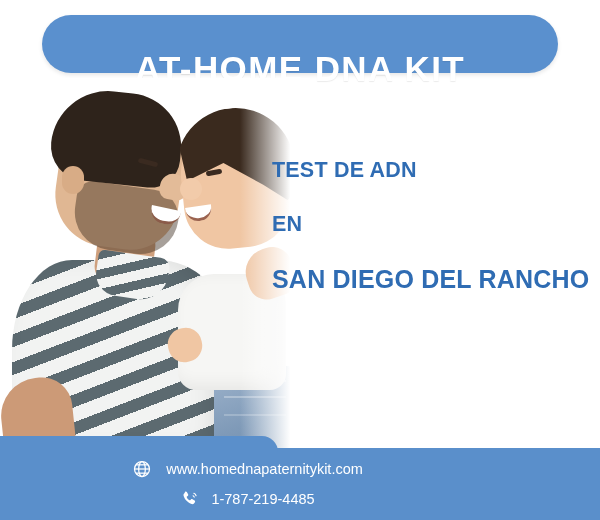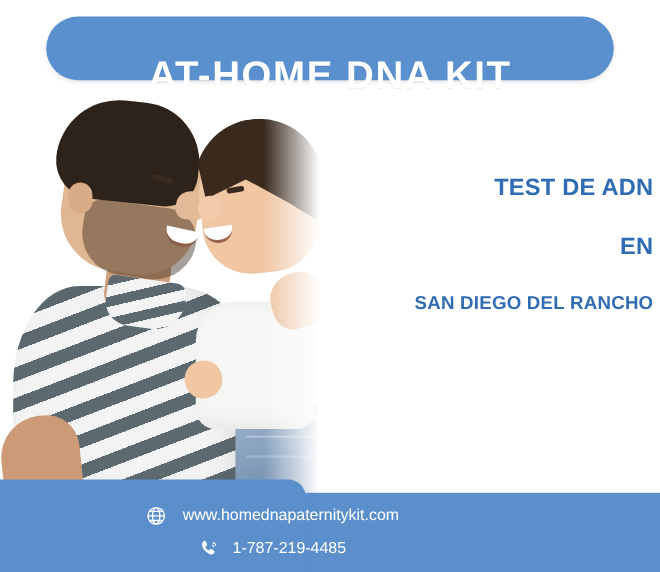--- a/index.html
+++ b/index.html
@@ -304,34 +304,34 @@
     height: 100%;
     background: linear-gradient(to right, rgba(255,255,255,0) 0%, #ffffff 72%);
   }
 
   
   .headline {
     position: absolute;
     left: 272px;
     top: 160px;
     width: 322px;
-    text-align: right;
+    text-align: left;
     color: #2f6cb3;
     font-weight: bold;
     font-size: 21.5px;
     line-height: 1;
     letter-spacing: 0.2px;
   }
   .headline .line {
     display: block;
     white-space: nowrap;
   }
   .headline .line-1 { margin-bottom: 32px; }
   .headline .line-2 { margin-bottom: 32px; }
-  .headline .line-3 { font-size: 17px; }
+  .headline .line-3 { font-size: 25px; }
 
   
   .footer-band {
     position: absolute;
     left: 0;
     top: 448px;
     width: 600px;
     height: 72px;
     background: #5a8fcb;
   }

